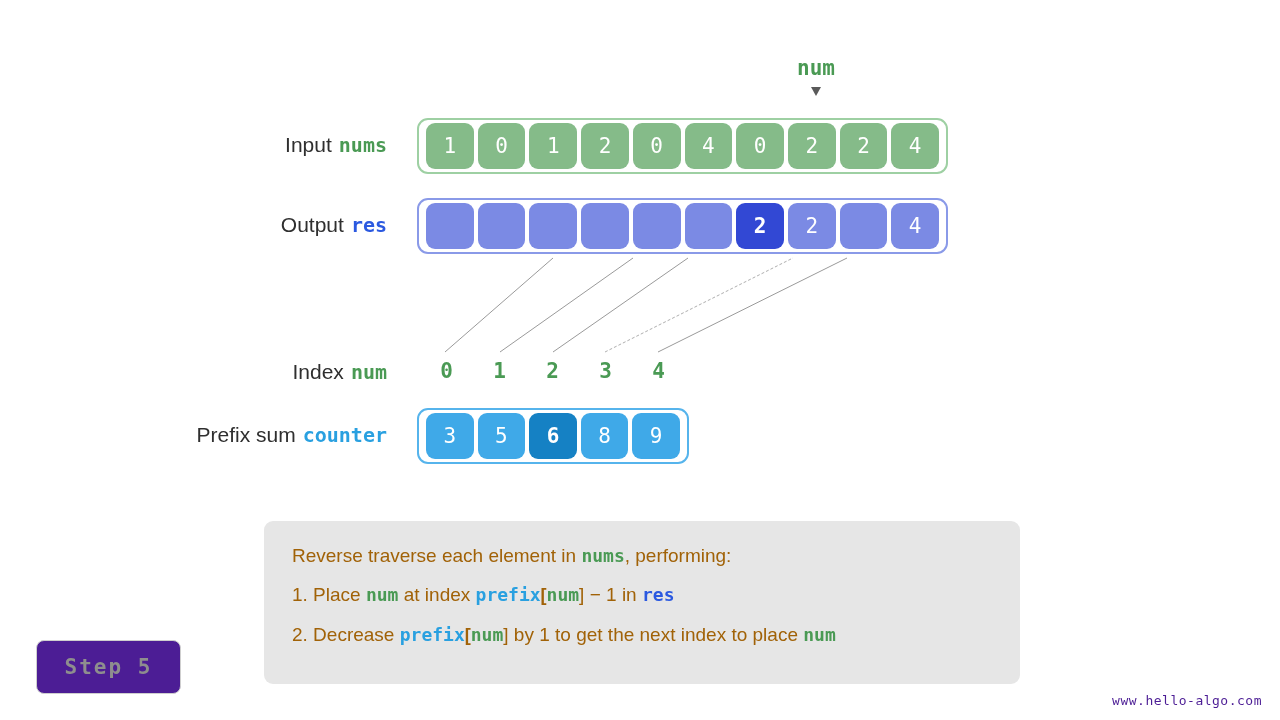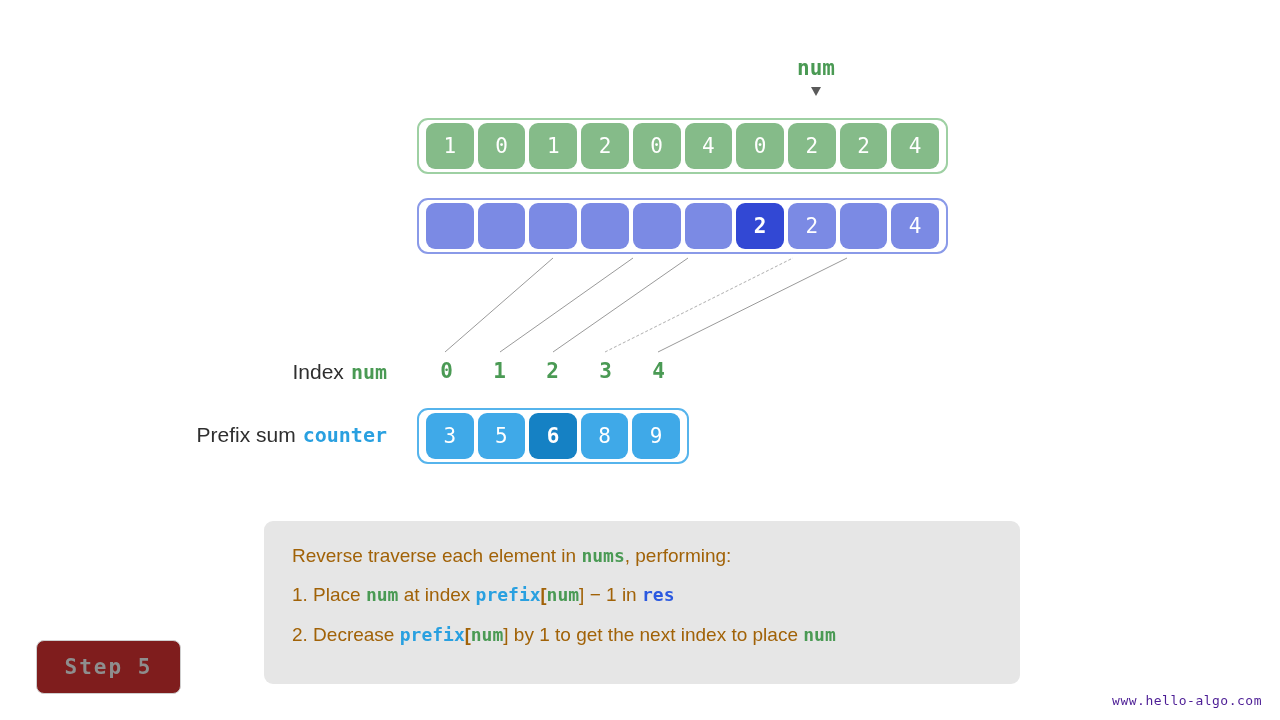--- a/index.html
+++ b/index.html
@@ -134,21 +134,21 @@
   
   .step-badge {
     position: absolute;
     left: 36px;
     top: 640px;
     width: 145px;
     height: 54px;
     box-sizing: border-box;
     border: 1px solid #cfcfcf;
     border-radius: 8px;
-    background: #7f1d1d;
+    background: #4c1d95;
     display: flex;
     align-items: center;
     justify-content: center;
     font-family: "DejaVu Sans Mono", monospace;
     font-weight: bold;
     font-size: 21px;
     letter-spacing: 2px;
     color: #8e8e8e;
     text-align: center;
   }
@@ -169,33 +169,39 @@
 
 <div class="stage">
 
   <div class="pointer-label" style="left:786px; top:56px; width:60px;">num</div>
   <div class="pointer-arrow" style="left:786px; top:84px; width:60px;">
     <svg width="14" height="14" viewBox="0 0 14 14" aria-hidden="true">
       <path d="M2 3 L12 3 L7 12 Z" fill="#5a5a5a"></path>
     </svg>
   </div>
 
+  <div class="row-label" style="left:87px; top:133px; width:300px;">
+    <span>Input</span><span class="var var-green">nums</span>
+  </div>
   <div class="array green" style="left:417px; top:118px; width:531px; height:56px;">
       <div class="cell green" style="width: 49px; height: 46px;">1</div>
       <div class="cell green" style="width: 49px; height: 46px;">0</div>
       <div class="cell green" style="width: 49px; height: 46px;">1</div>
       <div class="cell green" style="width: 49px; height: 46px;">2</div>
       <div class="cell green" style="width: 49px; height: 46px;">0</div>
       <div class="cell green" style="width: 49px; height: 46px;">4</div>
       <div class="cell green" style="width: 49px; height: 46px;">0</div>
       <div class="cell green" style="width: 49px; height: 46px;">2</div>
       <div class="cell green" style="width: 49px; height: 46px;">2</div>
       <div class="cell green" style="width: 49px; height: 46px;">4</div>
     </div>
 
+  <div class="row-label" style="left:87px; top:213px; width:300px;">
+    <span>Output</span><span class="var var-blue">res</span>
+  </div>
   <div class="array purple" style="left:417px; top:198px; width:531px; height:56px;">
       <div class="cell purple" style="width: 49px; height: 46px;"></div>
       <div class="cell purple" style="width: 49px; height: 46px;"></div>
       <div class="cell purple" style="width: 49px; height: 46px;"></div>
       <div class="cell purple" style="width: 49px; height: 46px;"></div>
       <div class="cell purple" style="width: 49px; height: 46px;"></div>
       <div class="cell purple" style="width: 49px; height: 46px;"></div>
       <div class="cell purple-hi" style="width: 49px; height: 46px;">2</div>
       <div class="cell purple" style="width: 49px; height: 46px;">2</div>
       <div class="cell purple" style="width: 49px; height: 46px;"></div>

